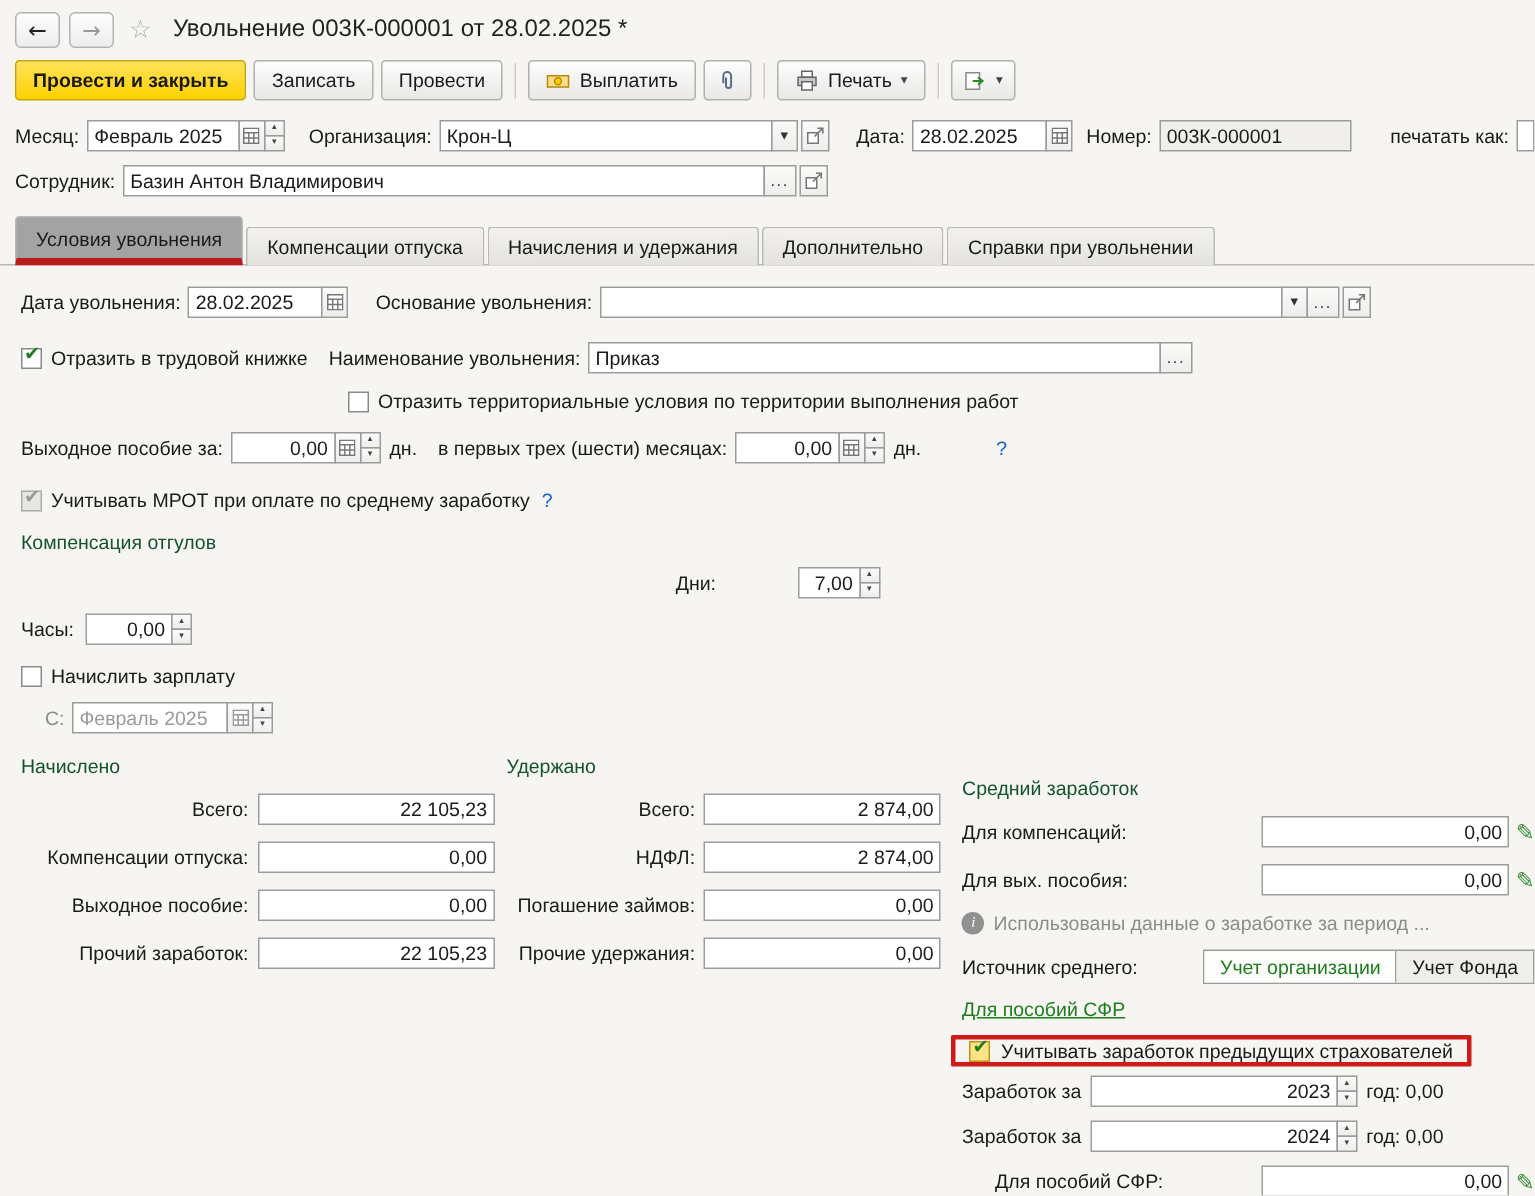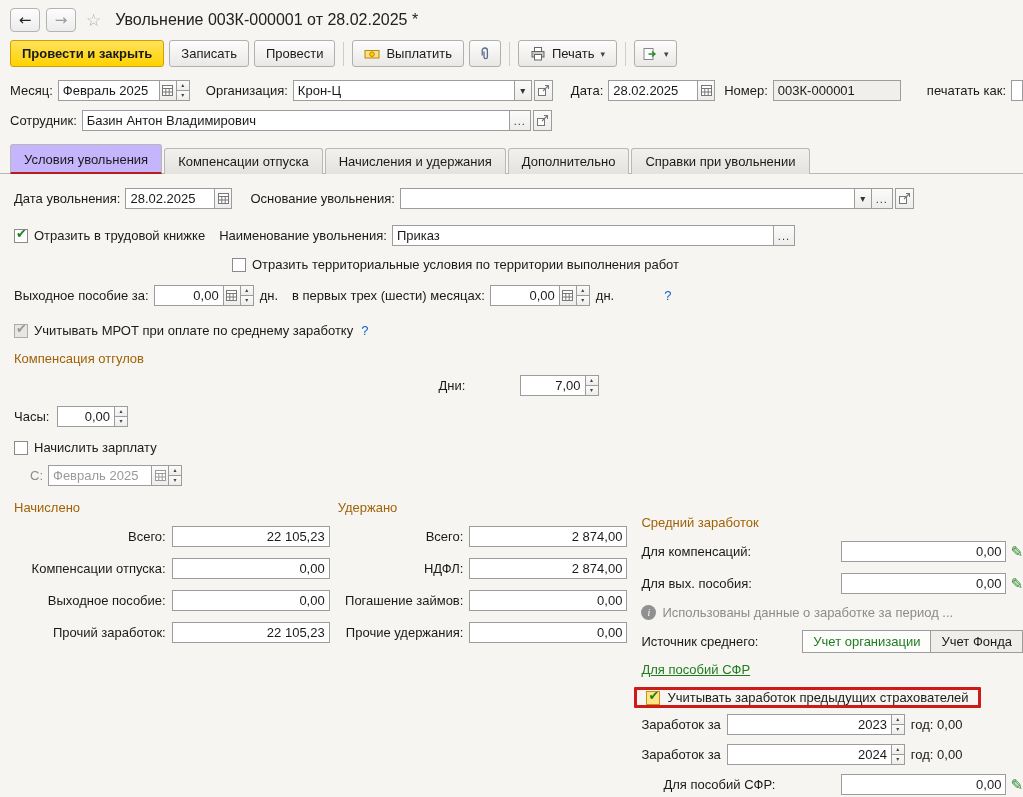--- a/index.html
+++ b/index.html
@@ -60,24 +60,24 @@
     font-family:"DejaVu Sans", sans-serif; overflow:hidden;
   }
   .spin .s + .s { margin-top:-1px; }
   
   .tabs { display:flex; gap:2px; padding:0 10px; margin-top:12px; border-bottom:1px solid #b9b8b4; align-items:flex-end; }
   .tab {
     border:1px solid #b9b8b4; border-bottom:none; border-radius:3px 3px 0 0;
     background:linear-gradient(#f2f1ee,#e3e2de); padding:5px 13px 5px 13px;
     position:relative; top:1px; cursor:pointer; white-space:nowrap; color:#1a1a1a;
   }
-  .tab.active { background:#c4b5fd; padding-top:7px; border-bottom:2px solid #b91c1c; }
+  .tab.active { background:#a3a3a3; padding-top:7px; border-bottom:5px solid #b91c1c; }
   
   .frow { display:flex; align-items:center; padding-left:14px; }
-  .grn { color:#a16207; }
+  .grn { color:#14532d; }
   .hl-link { color:#0f62c8; cursor:pointer; }
   .cb { width:14px; height:14px; border:1px solid #8a8a8a; background:#fff; position:relative; flex:none; cursor:pointer; }
   .cb.checked::after { content:"✔"; position:absolute; top:-4px; left:1px; font-size:13px; color:#1e7e1e; font-family:"DejaVu Sans", sans-serif; }
   .cb.disabled { background:#e7e6e3; border-color:#adadad; }
   .cb.disabled::after { color:#9a9a9a; }
   .cb.hl { background:#ffe387; border-color:#c49210; }
   
   .cols { display:flex; padding-left:14px; margin-top:14px; align-items:flex-start; }
   .colhead { margin-bottom:11px; }
   .col1 { width:316px; }
@@ -318,21 +318,21 @@
     <span class="hl-link" style="margin-left:8px;">?</span>
   </div>
 
   <div class="frow grn" style="margin-top:13px;">
     <span>Компенсация отгулов</span>
   </div>
 
   <div class="frow" style="margin-top:9px;justify-content:center;">
     <span class="lbl" style="width:38px;">Дни:</span>
     <div style="display:flex; margin-left:5px;">
-      <div class="fld num" style="width:66px;margin-left:38px;">7,00</div>
+      <div class="fld num" style="width:42px;margin-left:38px;">7,00</div>
       <span class="spin">
           <span class="s">▴</span>
           <span class="s">▾</span>
         </span>
     </div>
   </div>
 
   <div class="frow" style="margin-top:10px;">
     <span class="lbl" style="width:38px;">Часы:</span>
     <div style="display:flex; margin-left:5px;">

